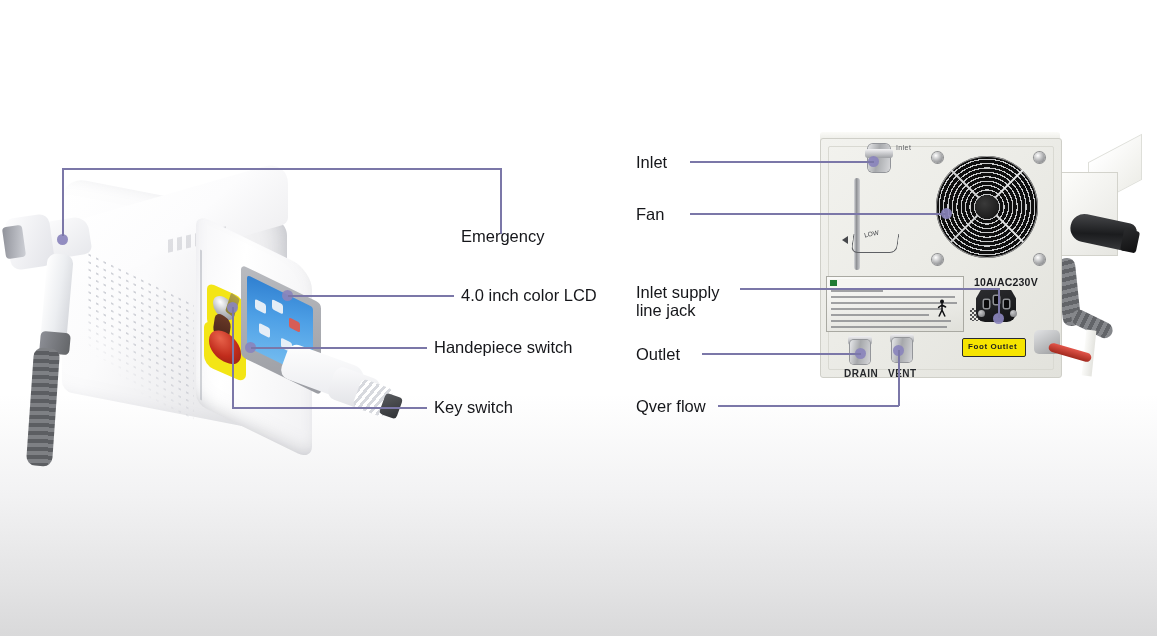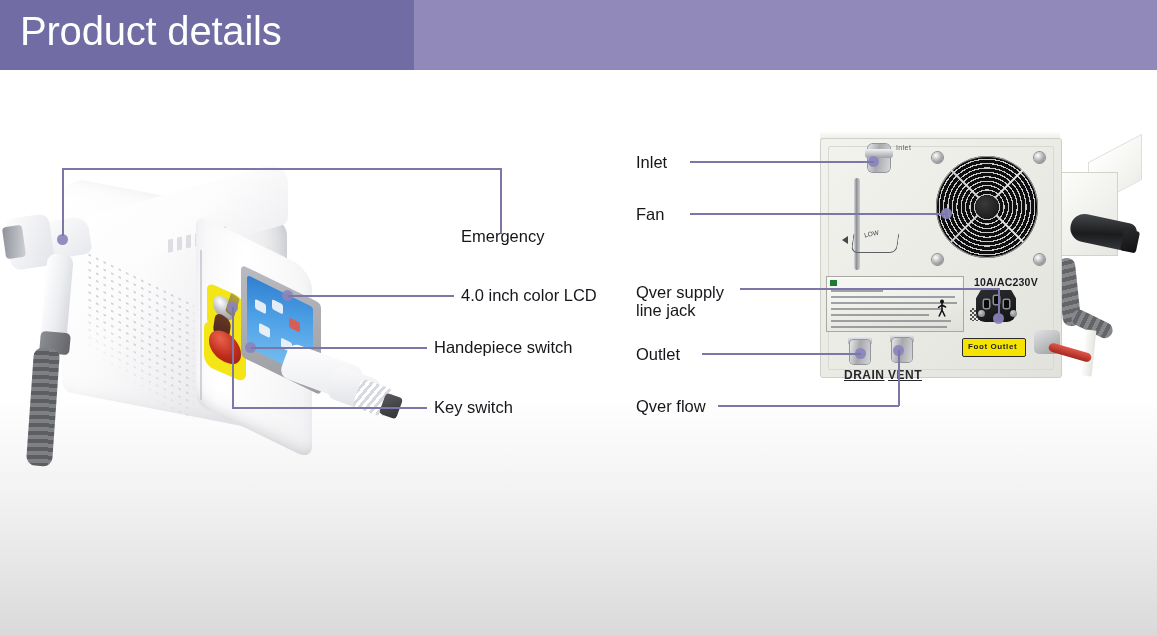--- a/index.html
+++ b/index.html
@@ -252,21 +252,21 @@
     box-shadow:0 0 0 1.5px #8e9094;}
   .acScrew{position:absolute;width:7px;height:7px;border-radius:50%;
     background:radial-gradient(circle at 35% 32%,#c9cacc,#6e6f72);}
   .drainPort,.ventPort{
     position:absolute;width:20px;height:24px;
     background:linear-gradient(100deg,#e7e8ea,#a6a8ab 45%,#d5d6d9 100%);
     border-radius:4px;box-shadow:0 0 0 1px #94969a;
   }
   .portCap{position:absolute;width:24px;height:9px;border-radius:3px;
     background:linear-gradient(180deg,#f1f1f3,#9c9ea2);}
-  .portTxt{position:absolute;font-size:12px;font-weight:700;color:#26282c;letter-spacing:.5px;text-decoration:underline;}
+  .portTxt{position:absolute;font-size:10px;font-weight:700;color:#26282c;letter-spacing:.5px;}
   .footSw{
     position:absolute;left:150px;top:208px;width:62px;height:17px;
     background:#f6e400;border:1.4px solid #2a2b2e;border-radius:2px;
   }
   .footTxt{position:absolute;left:156px;top:212px;font-size:8px;font-weight:700;color:#1b1c20;letter-spacing:.6px;}
   .redConn{
     position:absolute;left:222px;top:200px;width:26px;height:24px;
     background:linear-gradient(150deg,#e2e3e5,#9b9d9f);border-radius:5px;
   }
   .redCable{
@@ -308,25 +308,20 @@
     position:absolute;left:272px;top:200px;width:10px;height:46px;
     background:linear-gradient(90deg,#fbfbf9,#e4e4df);
     transform:rotate(6deg);
   }
 </style>
 </head>
 <body>
 
 <div id="page">
 
-  <div id="header">
-    <div class="hdr-band-light"></div>
-    <div class="hdr-band-dark"></div>
-    <div class="hdr-title">Product details</div>
-  </div>
 
   <div id="machineL">
     <div class="bodyMain"></div>
     <div class="bodyTop"></div>
     <div class="vent"></div>
     <div class="logoTop"></div>
     <div class="bodyFront"></div>
     <div class="seam" style="left:200px;top:70px;width:2px;height:150px;transform:skewY(26deg);"></div>
 
     <div class="hpArm"></div>
@@ -464,21 +459,21 @@
   <div>
     <div class="dot" style="left:941px;top:208px;"></div>
     <div class="ln lnh" style="left:690px;top:213px;width:256px;"></div>
     <div class="lbl" style="left:636px;top:204px;">Fan</div>
   </div>
 
   <div>
     <div class="dot" style="left:993px;top:313px;"></div>
     <div class="ln lnh" style="left:740px;top:288px;width:259px;"></div>
     <div class="ln lnv" style="left:998px;top:288px;height:30px;"></div>
-    <div class="lbl" style="left:636px;top:282px;">Qver supply</div>
+    <div class="lbl" style="left:636px;top:282px;">Inlet supply</div>
     <div class="lbl" style="left:636px;top:300px;">line jack</div>
   </div>
 
   <div>
     <div class="dot" style="left:855px;top:348px;"></div>
     <div class="ln lnh" style="left:702px;top:353px;width:159px;"></div>
     <div class="lbl" style="left:636px;top:344px;">Outlet</div>
   </div>
 
   <div>

